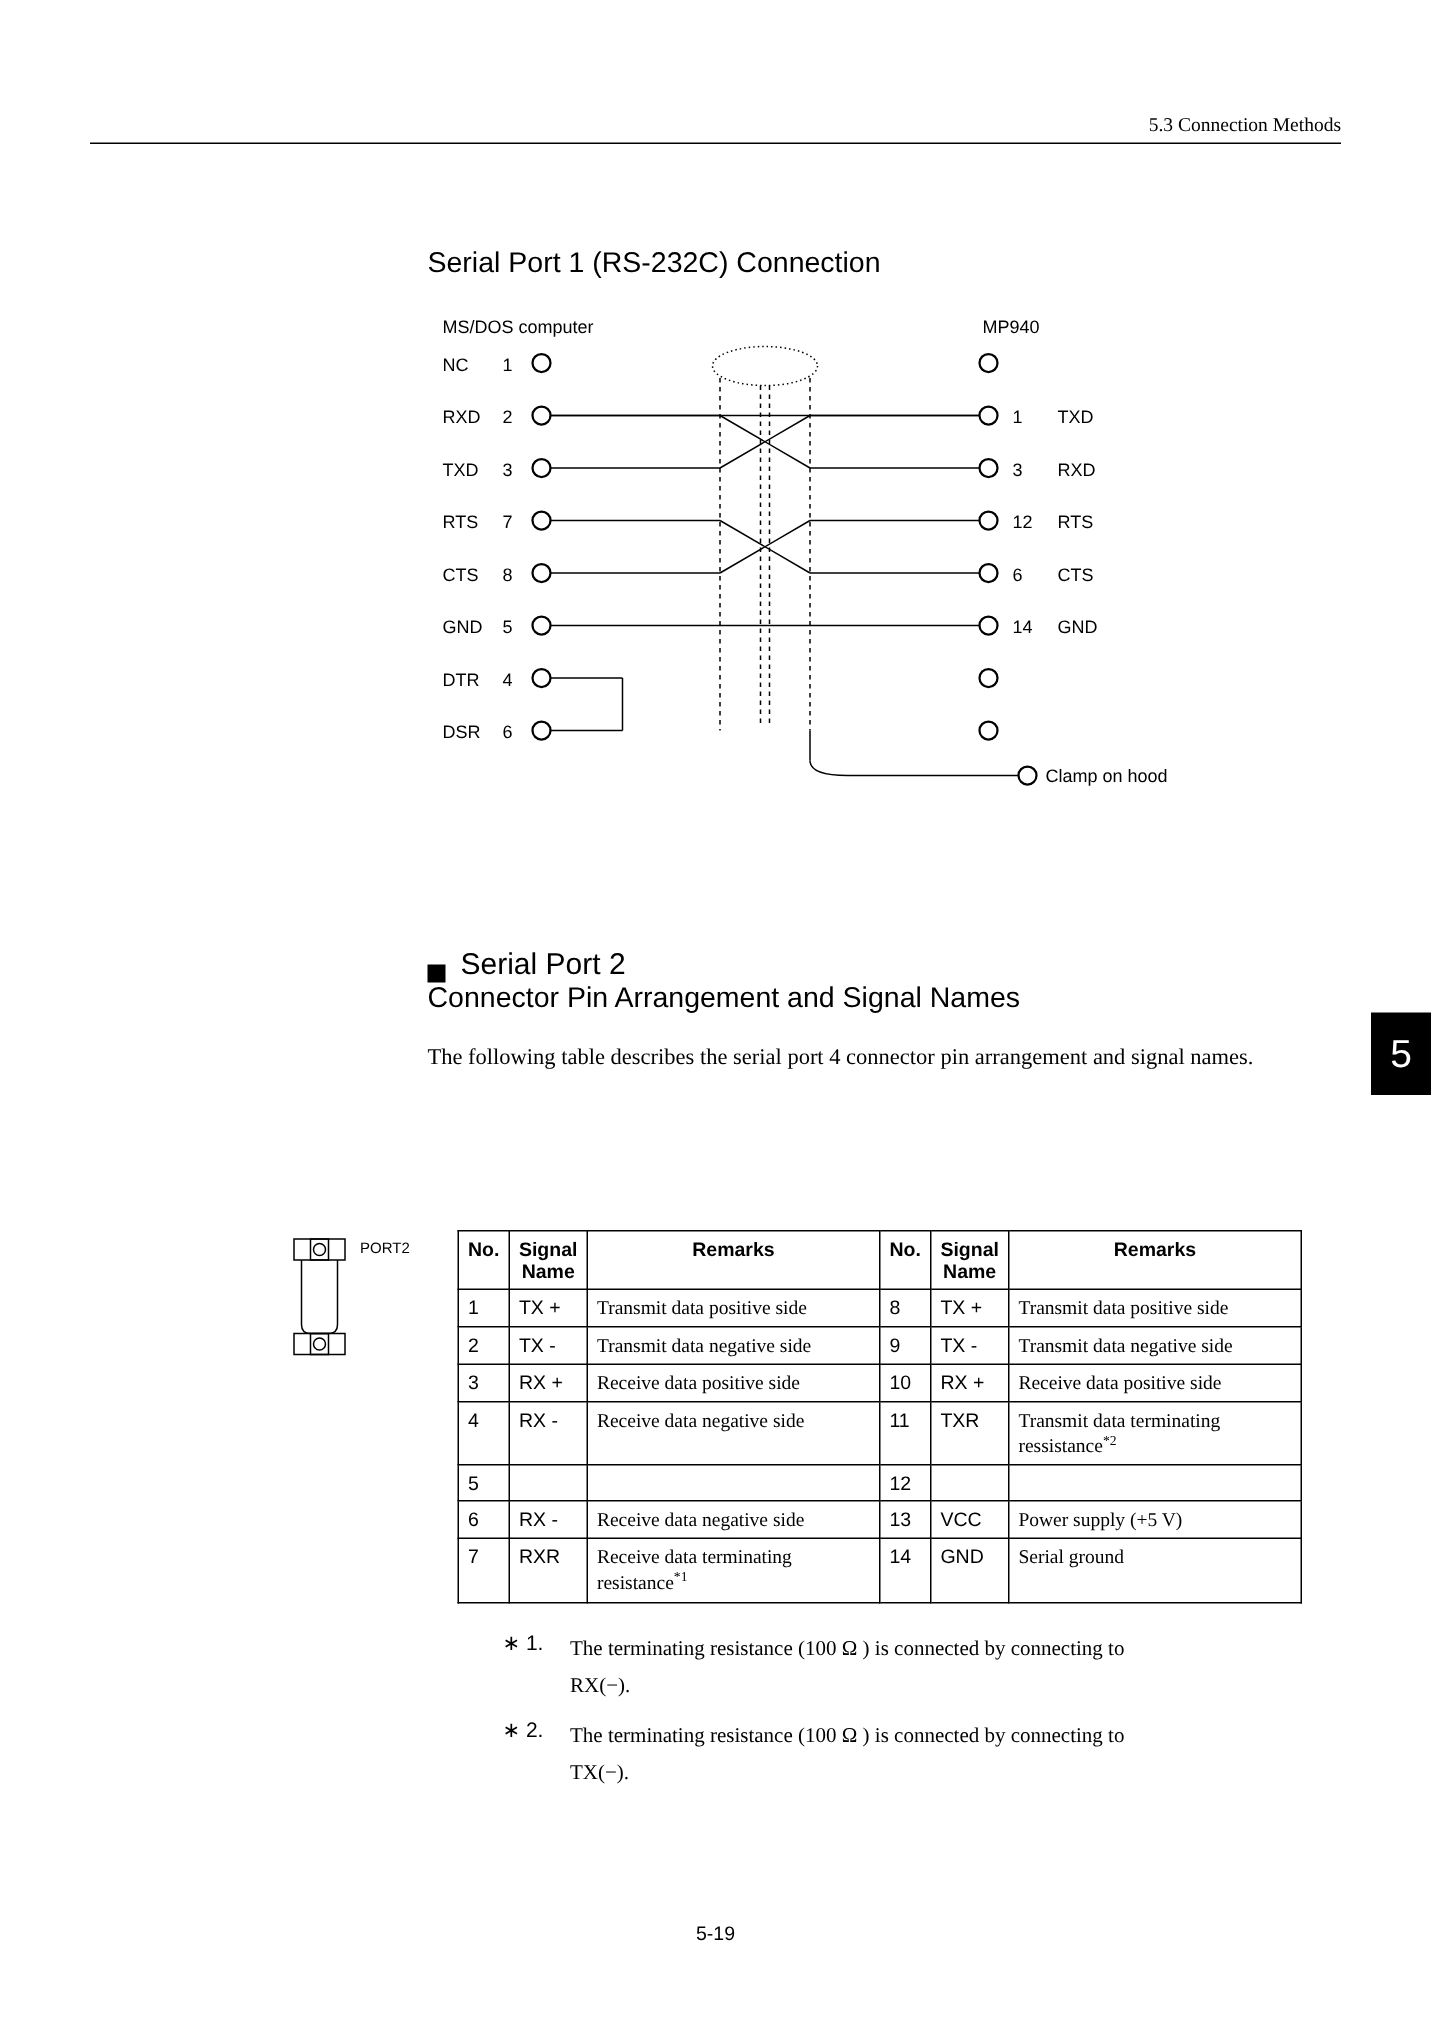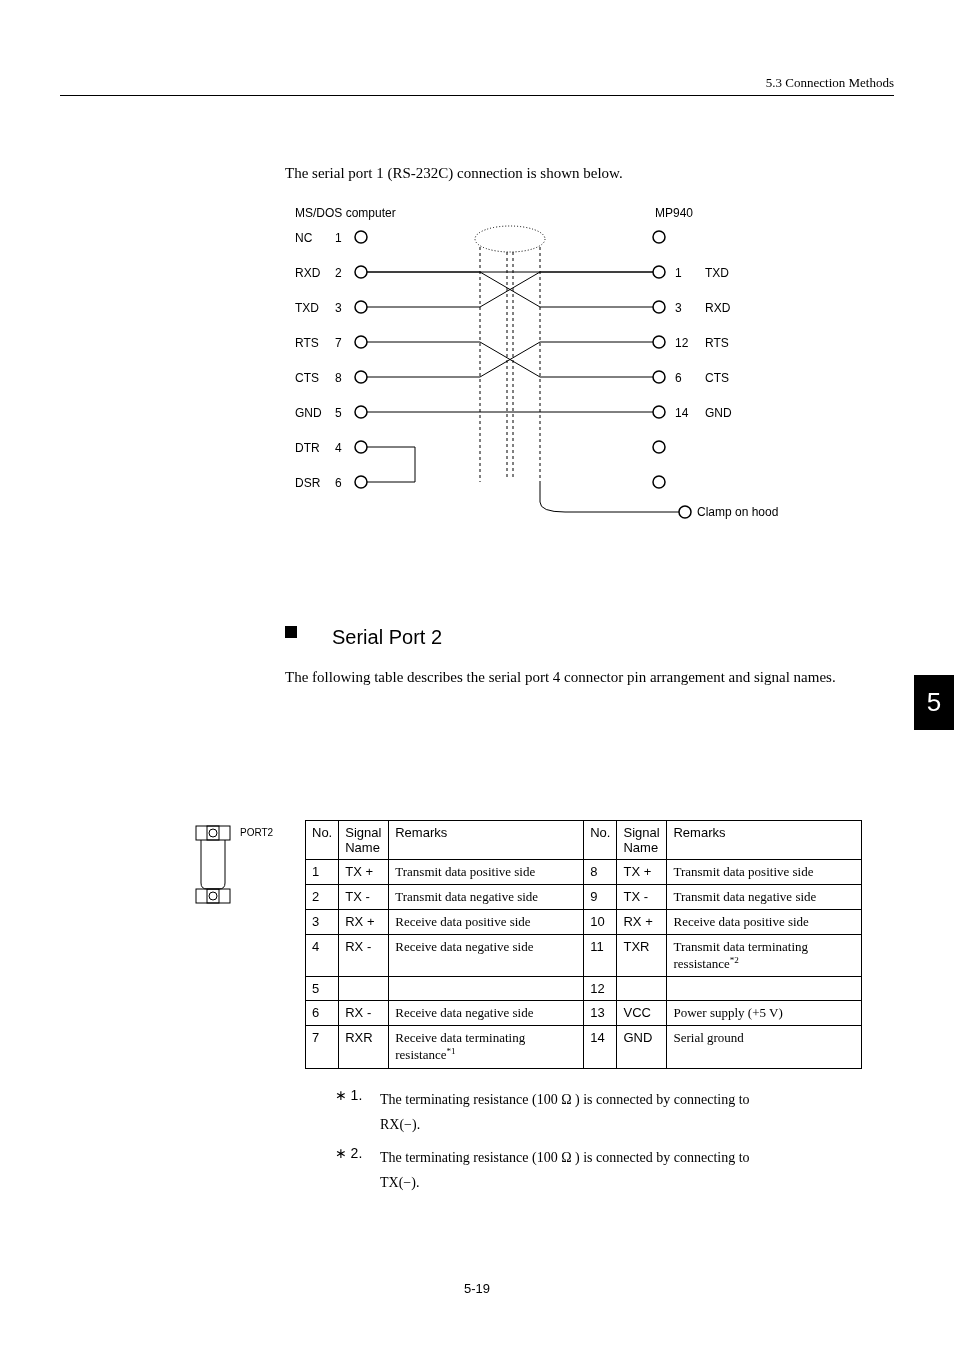--- a/index.html
+++ b/index.html
@@ -40,24 +40,22 @@
       font-family: "Times New Roman", Times, serif;
       font-size: 15px;
       margin-bottom: 20px;
     }
     .diagram {
       margin-left: 0px;
       margin-bottom: 50px;
     }
     .h2-row {
       display: flex;
-      align-items: flex-start;
+      align-items: flex-end;
       margin-top: 40px;
-      margin-bottom: 20px;
-      gap: 25px;
     }
     .bullet {
       width: 12px;
       height: 12px;
       background: #000;
       margin-right: 10px;
       flex-shrink: 0;
     }
     .h2 {
       font-size: 20px;
@@ -85,21 +83,21 @@
       margin-left: 110px;
       margin-top: 75px;
       font-size: 13px;
     }
     th, td {
       border: 1px solid #000;
       padding: 4px 6px;
       text-align: left;
       vertical-align: top;
     }
-    th { font-weight: normal; text-align: left; }
+    th { font-weight: bold; text-align: center; }
     td.num { text-align: left; width: 24px; }
     td.sig { width: 50px; }
     td.rem { width: 195px; font-family: Liberation Serif, serif; }
     .footnotes {
       margin-left: 140px;
       margin-top: 18px;
       font-family: "Times New Roman", serif;
       font-size: 14px;
     }
     .footnote-row { display: flex; margin-bottom: 8px; }
@@ -127,21 +125,21 @@
     }
     .sup { font-size: 0.7em; vertical-align: super; }
   </style>
 </head>
 <body>
 
 <div class="header-text">5.3  Connection Methods</div>
 <div class="header-line"></div>
 
 <div class="content">
-  <div class="body-text">The serial port 1 (RS-232C) connection is shown below.</div>
+  <div class="h3">Serial Port 1 (RS-232C) Connection</div>
 
   <svg class="diagram" width="560" height="330" viewBox="0 0 560 330">
     <style>
       .t { font: 12px Arial; }
       .ln { stroke: #000; stroke-width: 1; fill: none; }
       .dsh { stroke: #000; stroke-width: 1; fill: none; stroke-dasharray: 3 3; }
       .dot { stroke: #000; stroke-width: 1; fill: none; stroke-dasharray: 1 2; }
       .circ { stroke: #000; stroke-width: 1.5; fill: #fff; }
     </style>
 
@@ -230,20 +228,21 @@
     <line class="ln" x1="130" y1="245" x2="130" y2="280"></line>
 
     <circle class="circ" cx="374" cy="245" r="6"></circle>
     <circle class="circ" cx="374" cy="280" r="6"></circle>
   </svg>
 
   <div class="h2-row">
     <div class="bullet"></div>
     <div class="h2">Serial Port 2</div>
   </div>
+  <div class="h3">Connector Pin Arrangement and Signal Names</div>
   <div class="body-text">The following table describes the serial port 4 connector pin arrangement and signal names.</div>
 </div>
 
 <div class="table-section">
   <svg class="port-icon" width="36" height="80" viewBox="0 0 36 80">
     <rect x="1" y="1" width="34" height="14" fill="none" stroke="#000"></rect>
     <rect x="12" y="1" width="12" height="14" fill="none" stroke="#000"></rect>
     <circle cx="18" cy="8" r="4" fill="none" stroke="#000"></circle>
     <path d="M 6 15 L 6 58 Q 6 64 12 64 L 24 64 Q 30 64 30 58 L 30 15" fill="none" stroke="#000"></path>
     <rect x="1" y="64" width="34" height="14" fill="none" stroke="#000"></rect>

